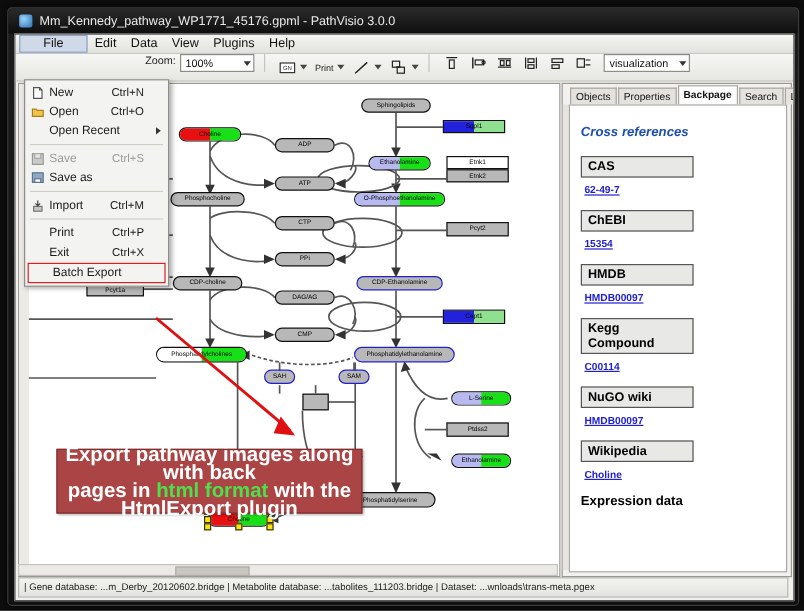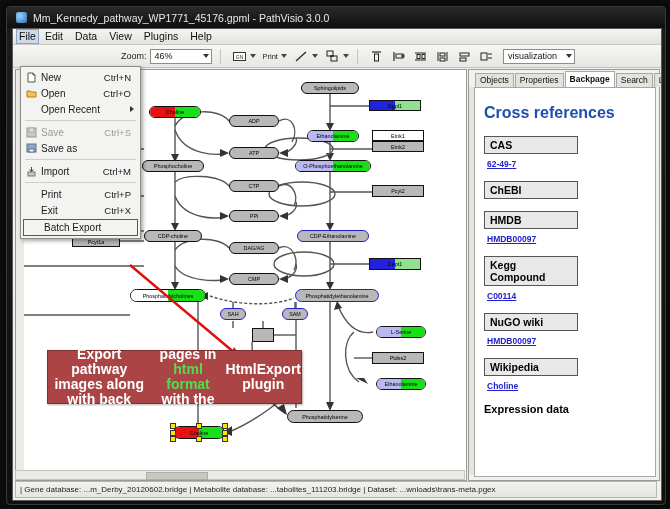--- a/index.html
+++ b/index.html
@@ -38,27 +38,27 @@
   
   #menubar{
     position:absolute;left:0;top:0;width:100%;height:16px;
     background:linear-gradient(180deg,#f4f4f2 0%,#e2e2de 100%);
     border-bottom:1px solid #c9c9c4;
     display:flex;align-items:center;padding-left:3px;box-sizing:border-box;
   }
   .menu-item{
     padding:1px 6px;font-size:10.5px;color:#111;line-height:13px;cursor:default;
   }
-  .menu-item.active{background:#cfd9e8;border:1px solid #8ba3c4;padding:0 2px;}
+  .menu-item.active{background:#cfd9e8;border:1px solid #8ba3c4;padding:0 19px;}
   
   #toolbar{
     position:absolute;left:0;top:16px;width:100%;height:22px;
     background:linear-gradient(180deg,#f6f6f4 0%,#e6e6e2 100%);
     border-bottom:1px solid #c2c2bd;
-    display:flex;align-items:center;
+    display:flex;
   }
   .tb-sep{width:1px;height:15px;background:#c5c5c0;margin:0 4px;}
   #zoomlabel{font-size:9px;color:#222;margin-left:108px;margin-right:3px;}
   .combo{
     height:15px;border:1px solid #8d8d88;background:#fff;
     display:flex;align-items:center;justify-content:space-between;
     font-size:9px;color:#111;padding:0 2px 0 4px;box-sizing:border-box;
   }
   #zoomcombo{width:62px;}
   #viscombo{width:72px;margin-left:9px;}
@@ -94,22 +94,23 @@
     border:1px solid #a9a7a2;border-bottom:none;margin-right:1px;line-height:11px;
     cursor:default;
   }
   .tab.sel{background:#fff;font-weight:bold;padding:2px 4px 2px;}
   #panelbody{
     position:absolute;left:5px;top:17px;width:180px;height:388px;
     background:#fff;border:1px solid #a9a7a2;overflow:hidden;
   }
   #panelinner{padding:10px 9px;}
   #xreftitle{
-    color:#1c4fb0;font-size:16px;font-weight:bold;margin:6px 0 14px;
+    color:#1c4fb0;font-size:11px;font-weight:bold;margin:6px 0 14px;
     font-family:"Liberation Sans",sans-serif;
+    font-style:italic;
   }
   .xsec{margin-bottom:12px;}
   .xhead{
     border:1px solid #555;background:#e8e8e6;font-weight:bold;font-size:10.5px;
     color:#000;padding:2px 5px;width:94px;box-sizing:border-box;
   }
   .xval{margin-top:5px;padding-left:3px;font-size:8.5px;font-weight:bold;}
   .xval a{color:#2020cc;text-decoration:underline;}
   .xval.plain{color:#111;text-decoration:none;}
   #expdata{font-weight:bold;font-size:11px;color:#000;margin-top:4px;}
@@ -138,33 +139,33 @@
     box-shadow:2px 2px 4px rgba(0,0,0,.35);
     z-index:40;padding:2px 0;
   }
   .fm-row{
     height:16px;display:flex;align-items:center;font-size:10px;color:#1a1a1a;
     position:relative;
   }
   .fm-row.disabled{color:#9a9a96;}
   .fm-ico{width:20px;display:flex;justify-content:center;align-items:center;}
   .fm-label{flex:1;}
-  .fm-key{font-size:9.5px;color:#1a1a1a;padding-right:9px;}
+  .fm-key{font-size:9.5px;color:#1a1a1a;padding-right:20px;}
   .fm-row.disabled .fm-key{color:#9a9a96;}
   .fm-sep{height:1px;background:#cfcfca;margin:3px 4px;}
   .fm-arrow{width:0;height:0;border-top:3px solid transparent;border-bottom:3px solid transparent;border-left:4px solid #333;margin-right:6px;}
   #batchexport{
     border:1.6px solid #e02020;margin:1px 2px 0;height:15px;background:#f3f3f1;
   }
   
   #callout{
-    position:absolute;left:23px;top:280px;width:253px;height:52px;
+    position:absolute;left:23px;top:304px;width:253px;height:52px;
     background:#ab4444;border:1px solid #7e2f2f;
-    display:flex;flex-direction:row;align-items:center;justify-content:center;
-    color:#fff;font-weight:bold;font-size:14px;line-height:15px;text-align:center;
+    display:flex;flex-direction:column;align-items:center;justify-content:center;
+    color:#fff;font-weight:bold;font-size:17px;line-height:15px;text-align:center;
     z-index:30;box-shadow:1px 1px 2px rgba(0,0,0,.3);
   }
   #callout .hl{color:#4ce04c;}
   #arrow{position:absolute;left:100px;top:193px;width:180px;height:110px;z-index:29;pointer-events:none;}
   
   .node{
     position:absolute;box-sizing:border-box;font-size:5.4px;color:#000;
     display:flex;align-items:center;justify-content:center;text-align:center;
     line-height:6px;white-space:nowrap;
   }
@@ -192,21 +193,21 @@
       <div class="menu-item">Edit</div>
       <div class="menu-item">Data</div>
       <div class="menu-item">View</div>
       <div class="menu-item">Plugins</div>
       <div class="menu-item">Help</div>
     </div>
 
     <div id="toolbar">
       <span id="zoomlabel">Zoom:</span>
       <div class="combo" id="zoomcombo">
-        <span>46%</span>
+        <span>100%</span>
         <span class="caret"></span>
       </div>
       <div class="tb-sep" style="margin-left:8px"></div>
       <div class="tbgroup">
         <span class="tbicon">
           <svg width="15" height="15" viewBox="0 0 15 15">
               <rect x="1.5" y="3.5" width="12" height="8" fill="#fff" stroke="#333"></rect>
               <text x="7.5" y="9.5" font-size="5" text-anchor="middle" fill="#333" font-family="Liberation Sans">GN</text>
             </svg>
         </span>
@@ -521,20 +522,21 @@
       <div id="panelbody">
         <div id="panelinner">
           <div id="xreftitle">Cross references</div>
           <div id="xrefs-root">
               <div class="xsec">
                 <div class="xhead">CAS</div>
                 <div class="xval"><a href="#">62-49-7</a></div>
               </div>
               <div class="xsec">
                 <div class="xhead">ChEBI</div>
+                <div class="xval"><a href="#">15354</a></div>
               </div>
               <div class="xsec">
                 <div class="xhead">HMDB</div>
                 <div class="xval"><a href="#">HMDB00097</a></div>
               </div>
               <div class="xsec">
                 <div class="xhead">Kegg Compound</div>
                 <div class="xval"><a href="#">C00114</a></div>
               </div>
               <div class="xsec">

